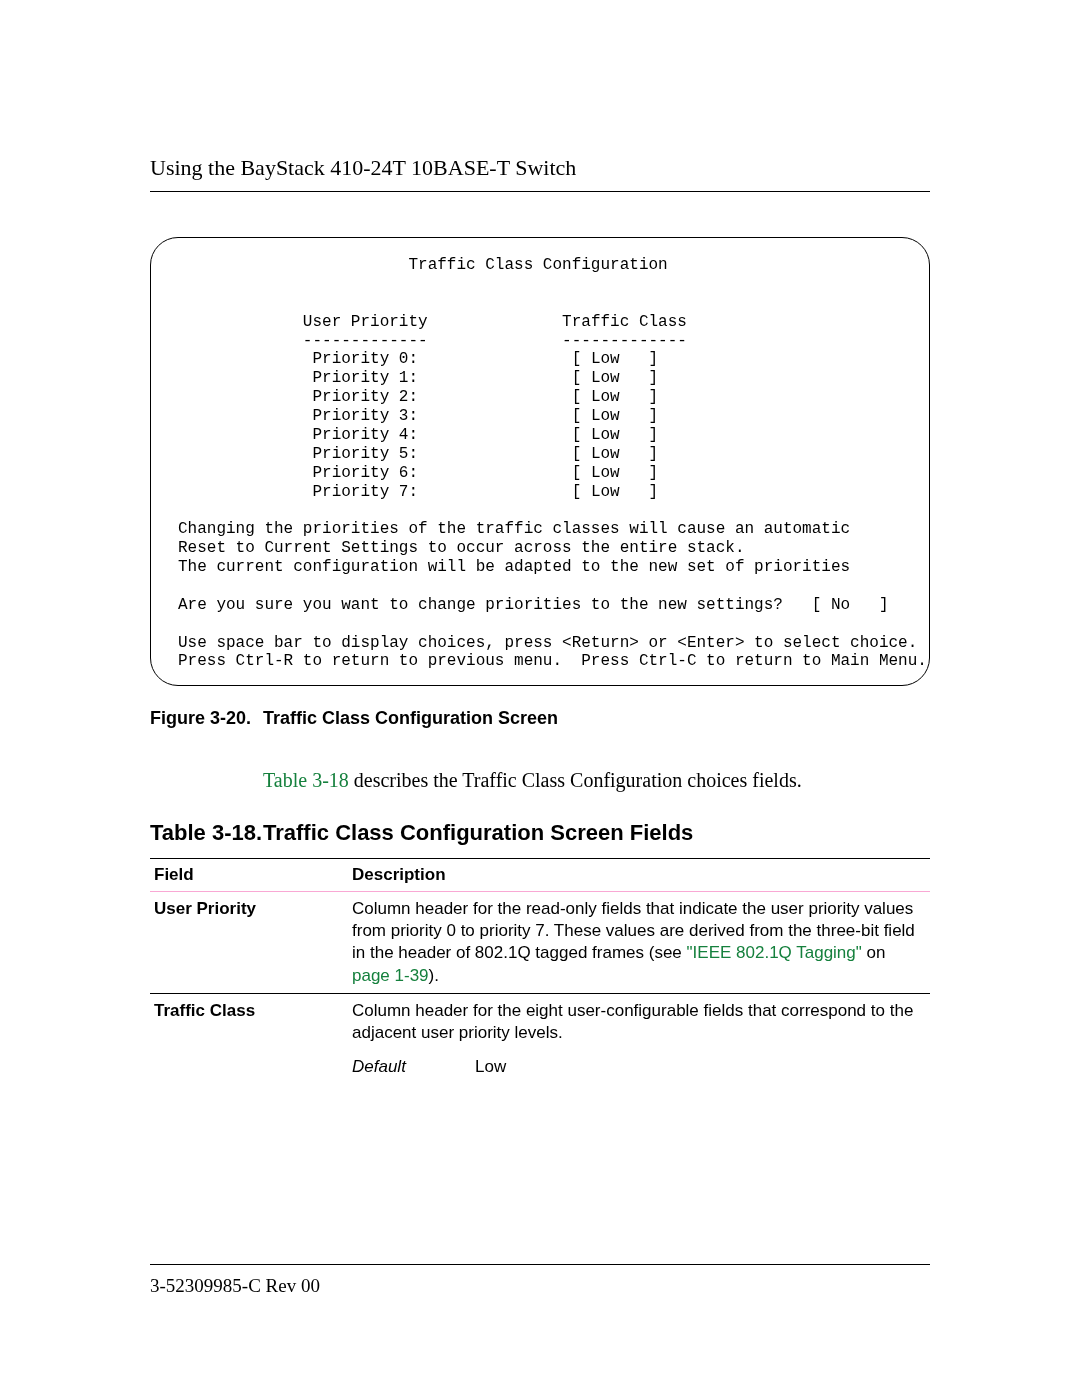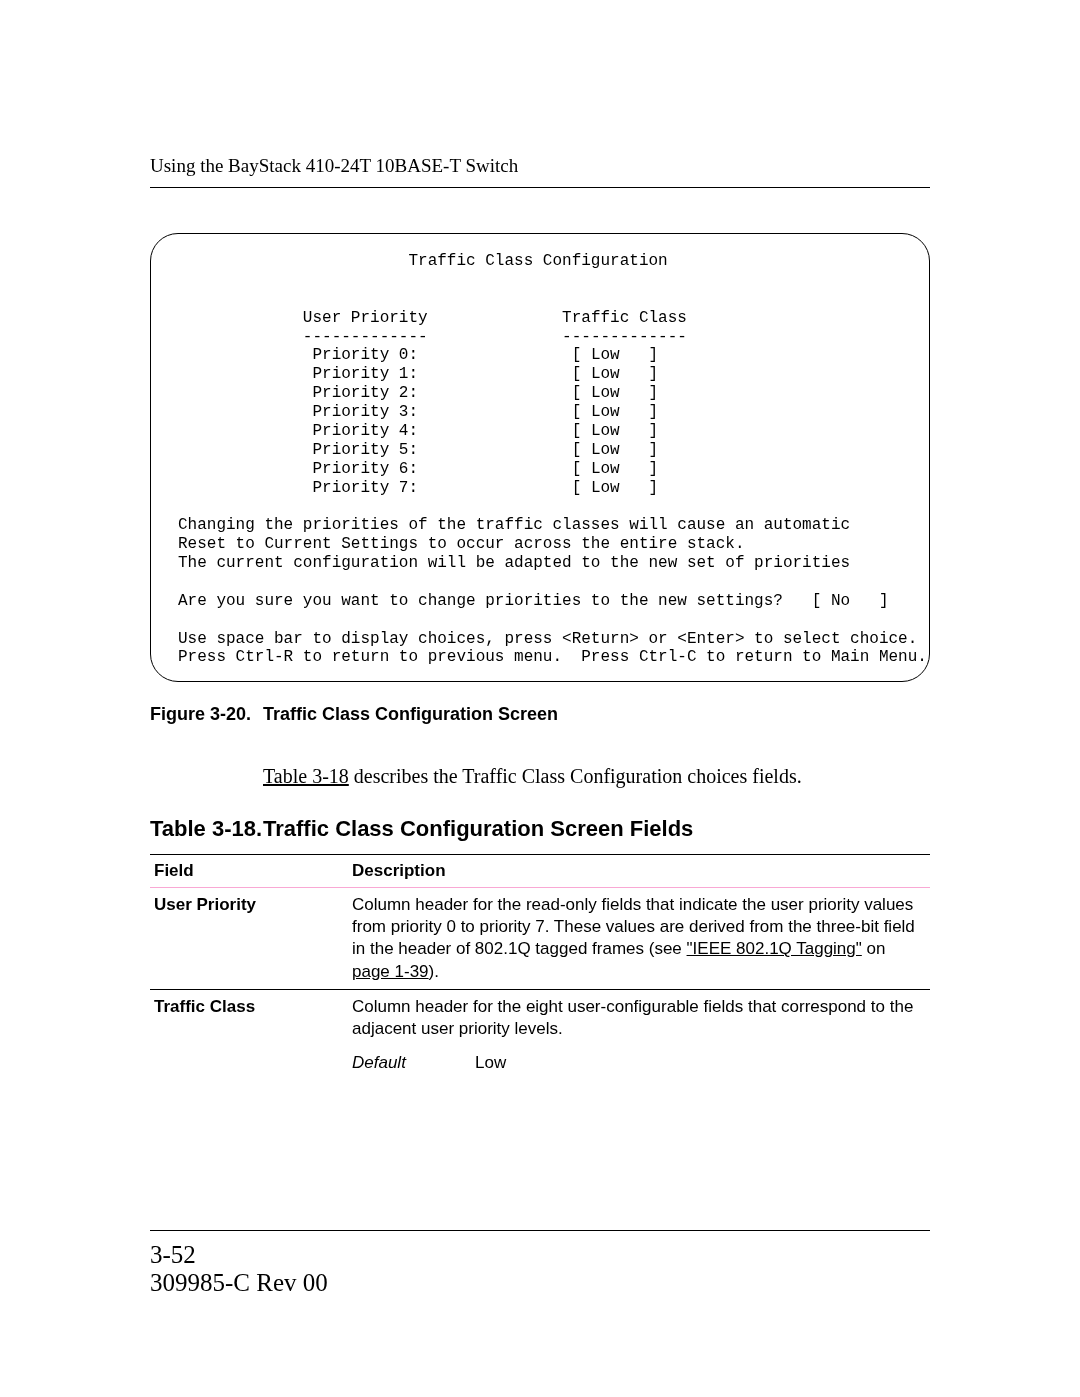--- a/index.html
+++ b/index.html
@@ -9,21 +9,21 @@
     font-family: "Times New Roman", Times, serif;
     color: #000;
     width: 1080px;
     height: 1397px;
     position: relative;
   }
   .page {
     padding: 155px 150px 0 150px;
   }
   .running-header {
-    font-size: 19px;
+    font-size: 22px;
     margin-bottom: 10px;
   }
   .hr-top {
     border: none;
     border-top: 1.5px solid #000;
     margin: 0 0 45px 0;
   }
   .terminal-box {
     border: 1.5px solid #000;
     border-radius: 28px;
@@ -42,22 +42,21 @@
   }
   .figure-caption .cap-label {
     display: inline-block;
     width: 113px;
   }
   .body-para {
     font-size: 20px;
     margin: 40px 0 28px 113px;
   }
   .link {
-    color: #000000;
-    text-decoration: underline;
+    color: #15803d;
   }
   .table-caption {
     font-family: Arial, Helvetica, sans-serif;
     font-weight: bold;
     font-size: 22px;
     margin-bottom: 12px;
   }
   .table-caption .cap-label {
     display: inline-block;
     width: 113px;
@@ -96,23 +95,21 @@
     right: 150px;
     bottom: 100px;
   }
   .hr-bottom {
     border: none;
     border-top: 1.5px solid #000;
     margin: 0 0 10px 0;
   }
   .footer-row {
     display: flex;
-    justify-content: space-between;
-    font-size: 25px;
-    flex-direction: column;
+    font-size: 19px;
   }
 </style>
 </head>
 <body>
 
 <div class="page">
 
   <div class="running-header">Using the BayStack 410-24T 10BASE-T Switch</div>
   <hr class="hr-top">
 

